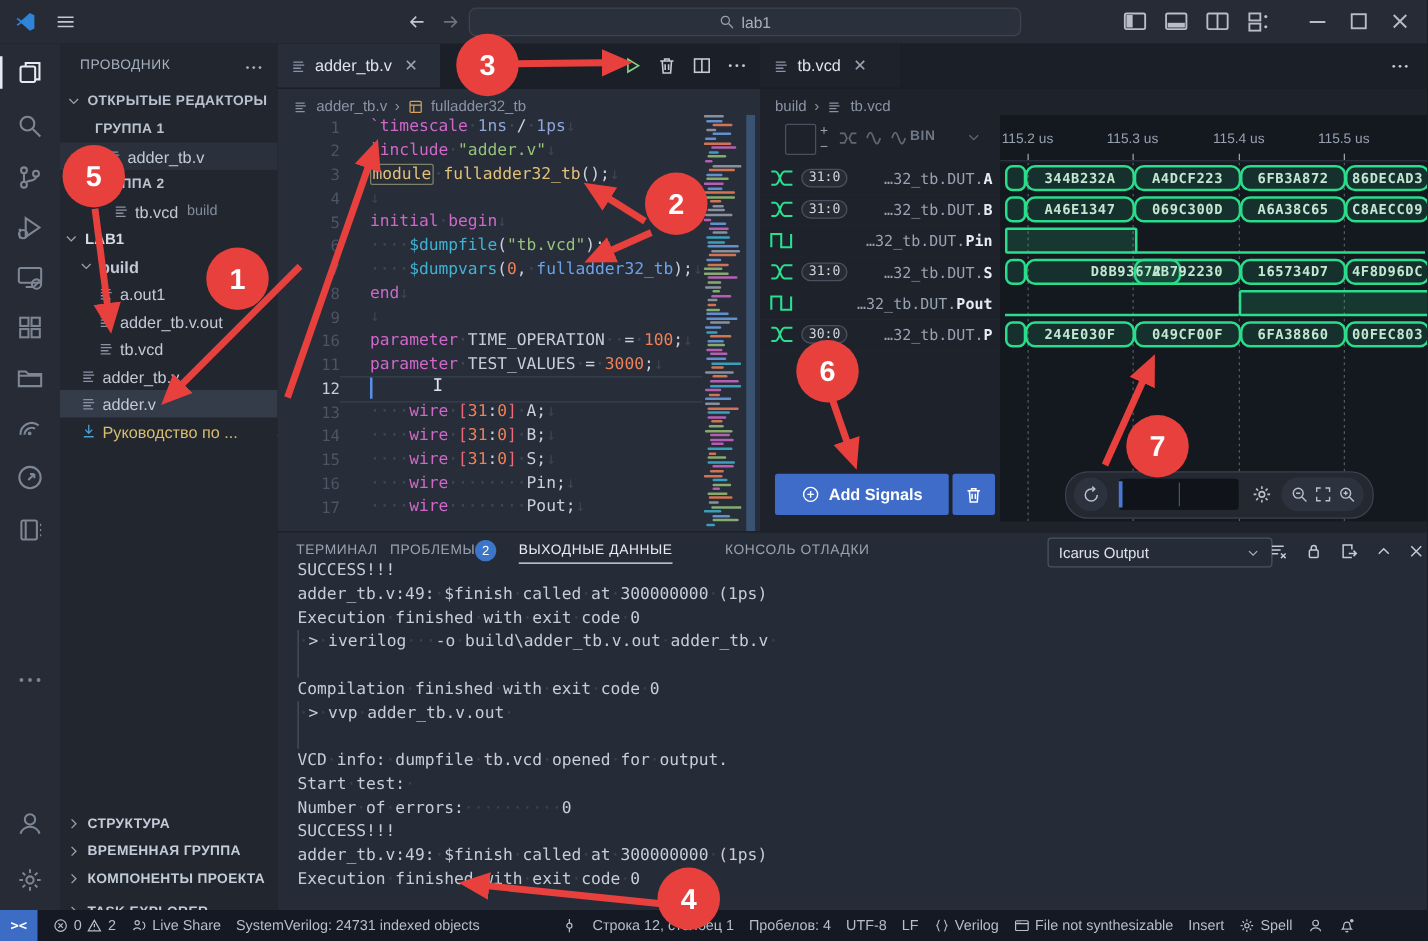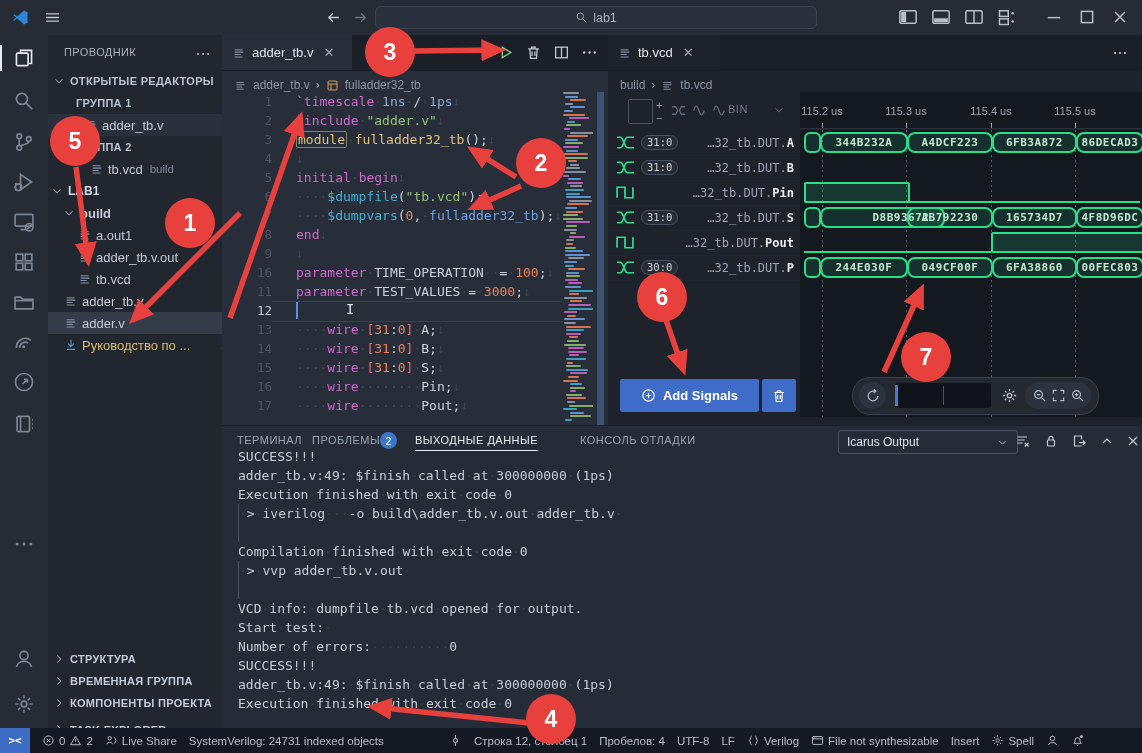--- a/index.html
+++ b/index.html
@@ -63,21 +63,21 @@
   #ibeam{left:124px;top:266px;color:#dfe4ec;font-family:"DejaVu Sans Mono",monospace;font-size:14px;}
   #minimap{left:341px;top:57px;width:30px;height:333px;overflow:hidden;}
   #minimap div{height:2px;margin-bottom:1.6px;border-radius:1px;}
   #edscroll{left:375px;top:57px;width:7px;height:333px;background:#3a5372;}
   
   #wave{left:608px;top:35px;width:534px;height:390px;background:#1d222b;}
   #wv-toolbar{left:0;top:57px;width:192px;height:36px;}
   .wv-box{position:absolute;left:20px;top:7px;width:23px;height:23px;border:1px solid #4a5160;border-radius:2px;}
   .pm{position:absolute;left:48px;font-size:11px;color:#9aa3b2;line-height:10px;}
   .wv-dim{position:absolute;top:10px;color:#5f6875;width:17px;height:17px;}
-  .wv-bin{position:absolute;left:120px;top:11px;color:#6f7885;font-size:11px;font-weight:normal;letter-spacing:.5px;}
+  .wv-bin{position:absolute;left:120px;top:11px;color:#6f7885;font-size:11px;font-weight:bold;letter-spacing:.5px;}
   #ruler{left:192px;top:57px;width:342px;height:36px;border-bottom:1px solid #2a303c;background:#14181f;}
   .rl{position:absolute;top:13px;font-size:11px;color:#98a1b0;transform:translateX(-50%);}
   .rtick{position:absolute;bottom:0;width:1px;height:5px;background:#98a1b0;}
   #signals{left:0;top:95px;width:192px;}
   .sig{position:absolute;left:0;width:192px;height:25px;display:flex;align-items:center;border-bottom:1px solid #20252e;}
   .sig .icon{width:19px;height:17px;color:#2adf8e;margin-left:8px;flex:none;}
   .sig .rng{margin-left:6px;font-family:"DejaVu Sans Mono",monospace;font-size:10.5px;color:#d0d5de;
             border:1px solid #4a5160;background:#262b34;border-radius:8px;padding:0 5px;line-height:13px;}
   .sig .nm{position:absolute;right:6px;font-family:"DejaVu Sans Mono",monospace;font-size:12px;color:#9aa3b2;}
   .sig .nm b{color:#e8edf4;font-weight:bold;}
@@ -724,20 +724,27 @@
         <div class="grid" style="left: 106px;"></div>
         <div class="grid" style="left: 191px;"></div>
         <div class="grid" style="left: 275px;"></div>
         <div class="wrow" style="top: 0px;">
           <div class="cell" style="left: 4px; width: 13px; border-radius: 6px;"></div>
           <div class="cell" style="left: 20px; width: 84px;">344B232A</div>
           <div class="cell" style="left: 107px; width: 82px;">A4DCF223</div>
           <div class="cell" style="left: 192px; width: 81px;">6FB3A872</div>
           <div class="cell" style="left: 276px; width: 64px;">86DECAD3</div>
         </div>
+        <div class="wrow" style="top: 25px;">
+          <div class="cell" style="left: 4px; width: 13px; border-radius: 6px;"></div>
+          <div class="cell" style="left: 20px; width: 84px;">A46E1347</div>
+          <div class="cell" style="left: 107px; width: 82px;">069C300D</div>
+          <div class="cell" style="left: 192px; width: 81px;">A6A38C65</div>
+          <div class="cell" style="left: 276px; width: 64px;">C8AECC09</div>
+        </div>
         <div class="wrow" style="top: 50px;">
           <div class="hi" style="left: 4px; width: 102px;"></div>
           <div class="lo" style="left: 106px; width: 234px;"></div>
         </div>
         <div class="wrow" style="top: 75px;">
           <div class="cell" style="left: 4px; width: 13px; border-radius: 6px;"></div>
           <div class="cell" style="left: 20px; width: 84px; padding-left: 37px;">D8B93672</div>
           <div class="cell" style="left: 107px; width: 82px;">AB792230</div>
           <div class="cell" style="left: 192px; width: 81px;">165734D7</div>
           <div class="cell" style="left: 276px; width: 64px;">4F8D96DC</div>

